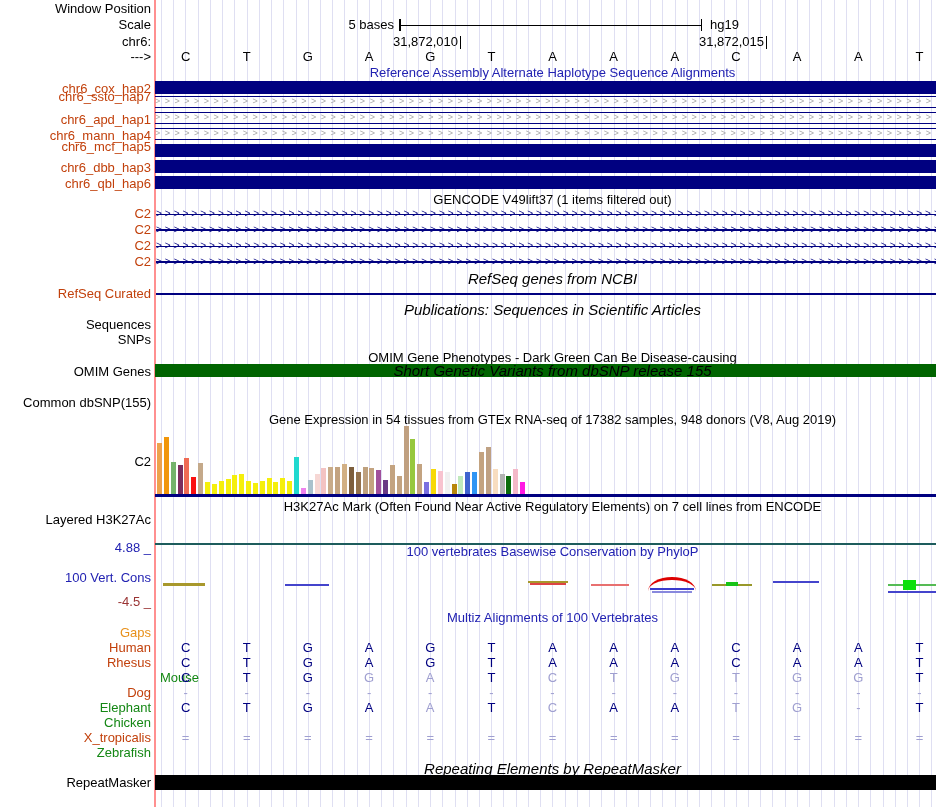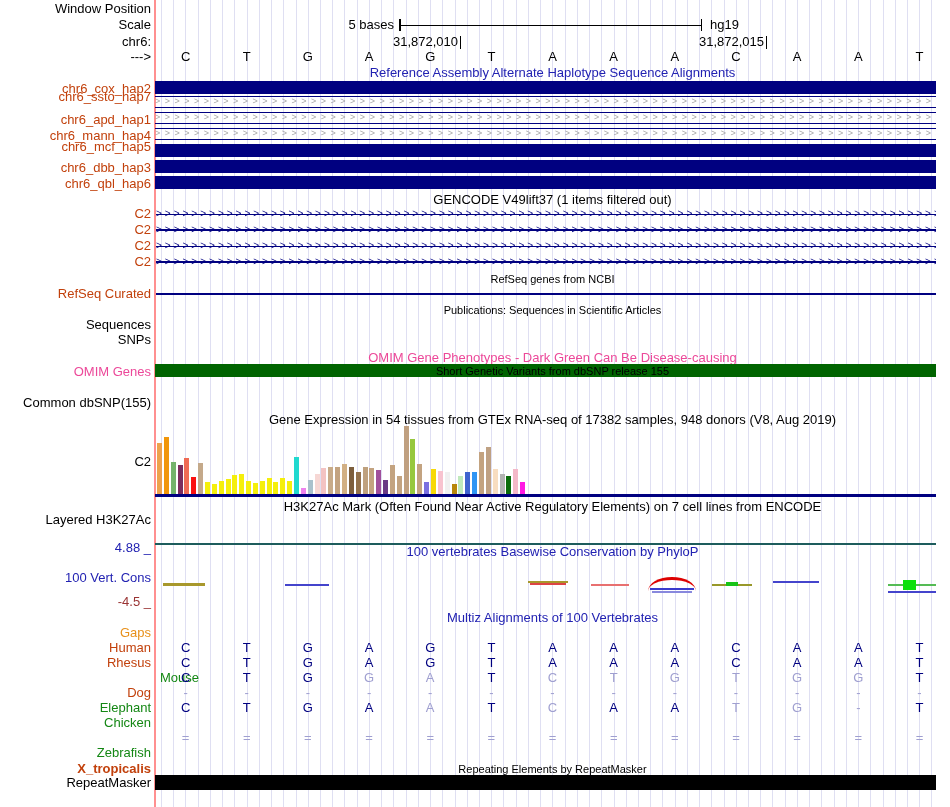--- a/index.html
+++ b/index.html
@@ -8,23 +8,23 @@
 
   
   .gridlines{position:absolute;left:155px;top:0;width:795px;height:807px;
     background:repeating-linear-gradient(to right,#dfdff2 0 1px,transparent 1px 12.23px);
     background-position:6px 0;}
   .label-guide{position:absolute;left:154px;top:0;width:1.5px;height:807px;background:#ff9090;}
 
   
   .row-label{position:absolute;left:0;width:151px;text-align:right;font-size:13px;line-height:14px;white-space:nowrap;}
   .navy{color:#c2410c}.green{color:#148714}.orange{color:#e8901a}.blue{color:#2222b2}
-  .omim-green{color:#ec4899}.darkred{color:#993333}.black{color:#000}
+  .omim-green{color:#000000}.darkred{color:#993333}.black{color:#000}
   .center-title{position:absolute;left:155px;width:795px;text-align:center;font-size:13px;line-height:14px;white-space:nowrap;}
-  .small{font-size:11px;line-height:12px;}
+  .small{font-size:15px;line-height:12px;font-style:italic;}
   .letter-row{position:absolute;left:155px;width:795px;display:flex;font-size:13px;line-height:14px;}
   .letter-row .cell{flex:1;text-align:center;}
   .letter-row .dk{color:#000080}
   .letter-row .lt{color:#9f9fd0}
   .bar{position:absolute;left:155px;right:0;background:#000080;}
   .black-bar{position:absolute;left:155px;right:0;background:#000;}
   .green-bar{position:absolute;left:155px;right:0;background:#006400;}
   .thin-line{position:absolute;left:156px;right:0;height:1.5px;background:#000080;}
   .teal-line{position:absolute;left:155px;right:0;height:1.5px;background:#1d5c5c;}
   .chevron-row{box-sizing:border-box;position:absolute;left:155px;right:0;height:12px;
@@ -299,21 +299,21 @@
         <span class="cell dk">T</span>
         <span class="cell lt">C</span>
         <span class="cell dk">A</span>
         <span class="cell dk">A</span>
         <span class="cell lt">T</span>
         <span class="cell lt">G</span>
         <span class="cell lt">-</span>
         <span class="cell dk">T</span>
       </div>
       <div class="row-label green" style="top: 716px;">Chicken</div>
-      <div class="row-label navy" style="top: 762px; font-weight: bold;">X_tropicalis</div>
+      <div class="row-label navy" style="top: 731px;">X_tropicalis</div>
       <div class="letter-row" style="top: 731px;">
         <span class="cell lt">=</span>
         <span class="cell lt">=</span>
         <span class="cell lt">=</span>
         <span class="cell lt">=</span>
         <span class="cell lt">=</span>
         <span class="cell lt">=</span>
         <span class="cell lt">=</span>
         <span class="cell lt">=</span>
         <span class="cell lt">=</span>

